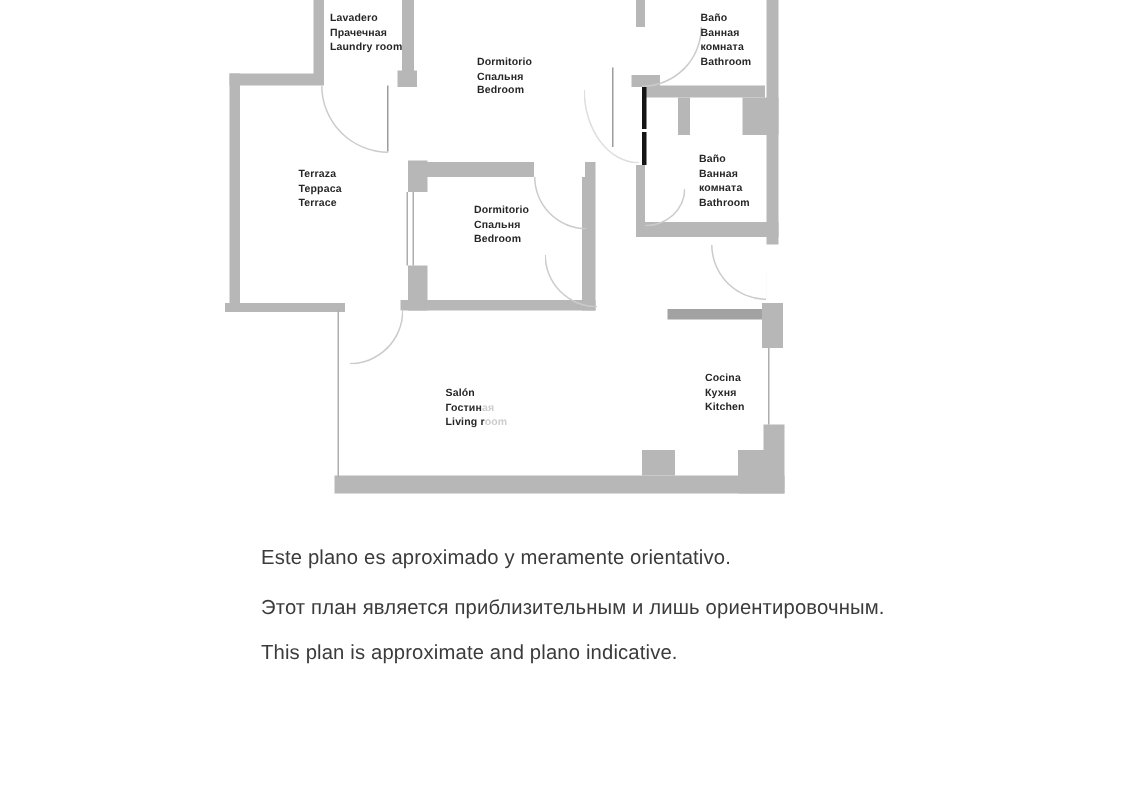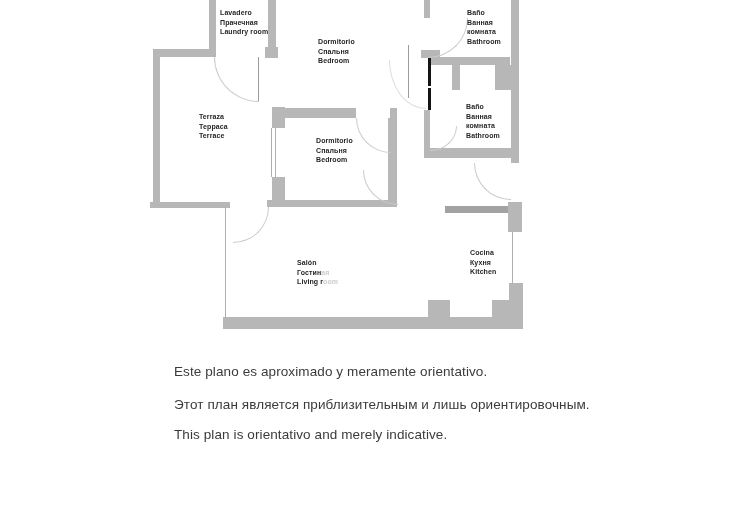--- a/index.html
+++ b/index.html
@@ -113,14 +113,14 @@
     </div>
     <div class="room-label" style="left:470px;top:248px">
       <div>Cocina</div>
       <div>Кухня</div>
       <div>Kitchen</div>
     </div>
   </div>
 
   <div class="disclaimer-line" style="top:397px">Этот план является приблизительным и лишь ориентировочным.</div>
   <div class="disclaimer-line" style="top:364px">Este plano es aproximado y meramente orientativo.</div>
-  <div class="disclaimer-line" style="top:427px">This plan is orientativo and merely indicative.</div>
+  <div class="disclaimer-line" style="top:427px">This plan is approximate and plano indicative.</div>
 </div>
 
 </body></html>

